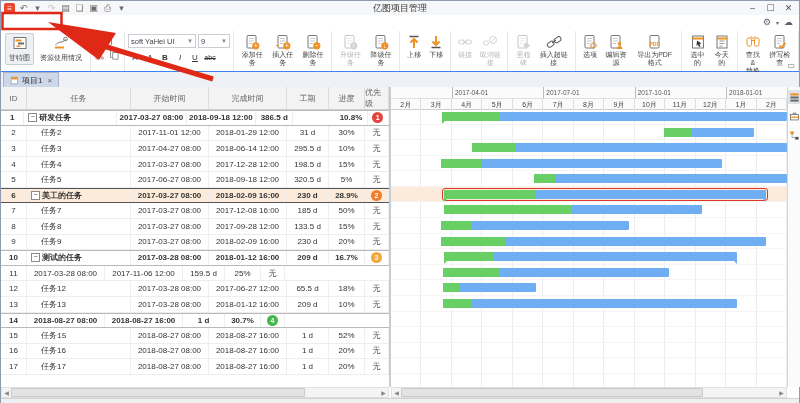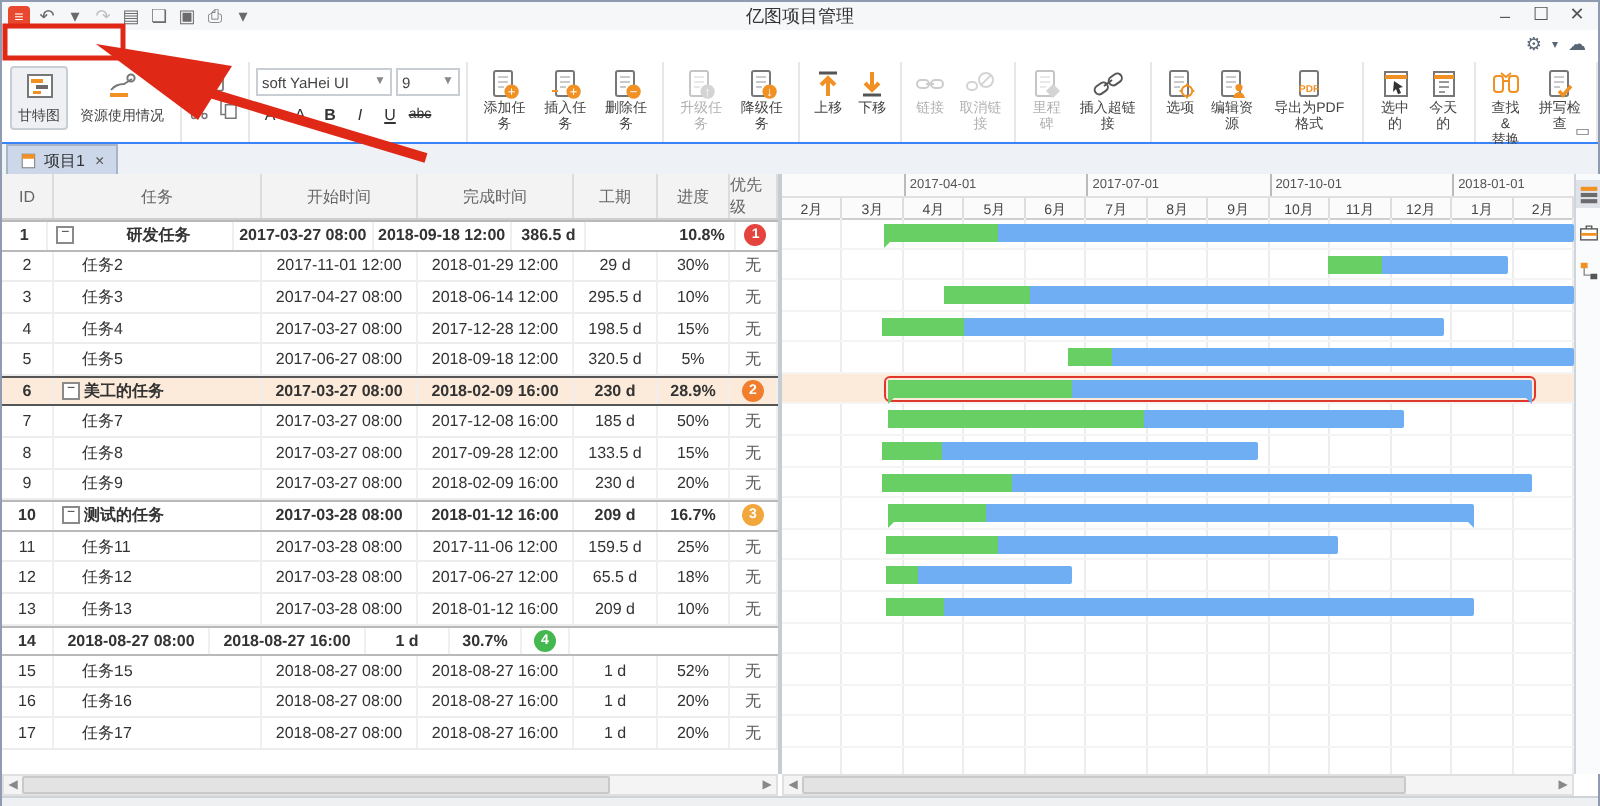--- a/index.html
+++ b/index.html
@@ -419,40 +419,40 @@
           <div class="th" style="width: 104px;">任务</div>
           <div class="th" style="width: 78px;">开始时间</div>
           <div class="th" style="width: 78px;">完成时间</div>
           <div class="th" style="width: 42px;">工期</div>
           <div class="th" style="width: 36px;">进度</div>
           <div class="th" style="width: 24px;">优先级</div>
         </div>
       <div id="tbody">
           <div class="trow group">
             <div class="td" style="width: 26px;">1</div>
-            <div class="td task" style="width: 104px; gap: 24px;">
+            <div class="td task" style="width: 104px;">
               <span class="cbox">−</span>
               <span>研发任务</span>
             </div>
             <div class="td" style="width: 78px;">2017-03-27 08:00</div>
             <div class="td" style="width: 78px;">2018-09-18 12:00</div>
             <div class="td" style="width: 42px;">386.5 d</div>
             <div class="td" style="width: 36px; margin-left: 42px;">10.8%</div>
             <div class="td" style="width: 24px;">
               <span class="badge" style="background: rgb(229, 67, 62);">1</span>
             </div>
           </div>
           <div class="trow">
             <div class="td" style="width: 26px;">2</div>
             <div class="td task child" style="width: 104px;">
               <span>任务2</span>
             </div>
             <div class="td" style="width: 78px;">2017-11-01 12:00</div>
             <div class="td" style="width: 78px;">2018-01-29 12:00</div>
-            <div class="td" style="width: 42px;">29 d</div>
+            <div class="td" style="width: 42px;">31 d</div>
             <div class="td" style="width: 36px;">30%</div>
             <div class="td" style="width: 24px;">
               <span class="none">无</span>
             </div>
           </div>
           <div class="trow">
             <div class="td" style="width: 26px;">3</div>
             <div class="td task child" style="width: 104px;">
               <span>任务3</span>
             </div>
@@ -552,23 +552,20 @@
             <div class="td" style="width: 78px;">2017-03-28 08:00</div>
             <div class="td" style="width: 78px;">2018-01-12 16:00</div>
             <div class="td" style="width: 42px;">209 d</div>
             <div class="td" style="width: 36px;">16.7%</div>
             <div class="td" style="width: 24px;">
               <span class="badge" style="background: rgb(242, 166, 59);">3</span>
             </div>
           </div>
           <div class="trow">
             <div class="td" style="width: 26px;">11</div>
-            <div class="td task child" style="width: 104px;">
-              <span>任务11</span>
-            </div>
             <div class="td" style="width: 78px;">2017-03-28 08:00</div>
             <div class="td" style="width: 78px;">2017-11-06 12:00</div>
             <div class="td" style="width: 42px;">159.5 d</div>
             <div class="td" style="width: 36px;">25%</div>
             <div class="td" style="width: 24px;">
               <span class="none">无</span>
             </div>
           </div>
           <div class="trow">
             <div class="td" style="width: 26px;">12</div>

